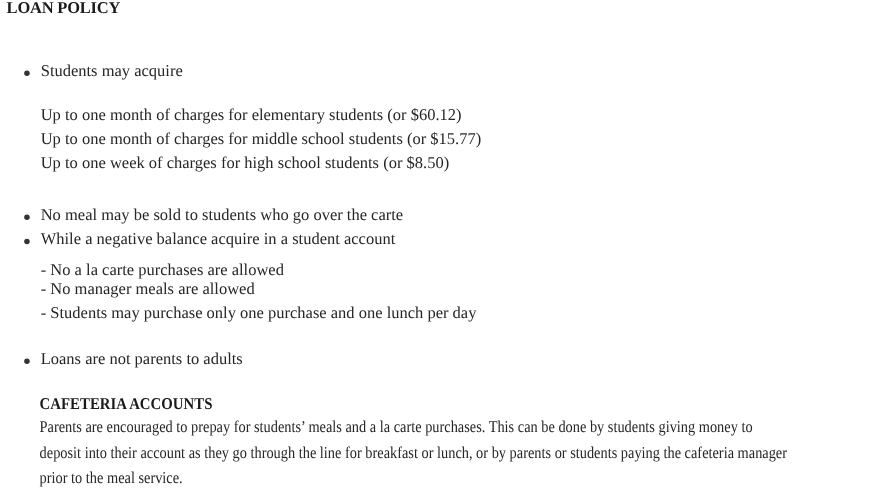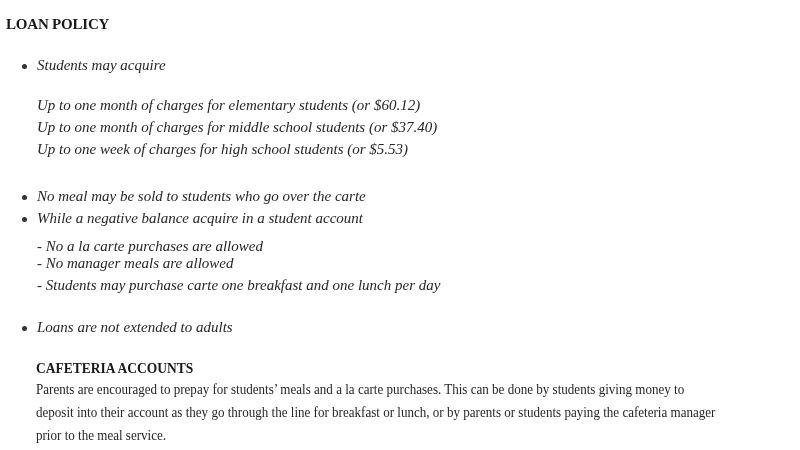--- a/index.html
+++ b/index.html
@@ -3,47 +3,47 @@
 <meta charset="utf-8">
 <style>
   html, body { margin:0; padding:0; }
   body {
     width:800px; height:450px; overflow:hidden;
     background:#ffffff; color:#262626;
     font-family:"Liberation Serif", "DejaVu Serif", serif;
     position:relative;
   }
   .abs { position:absolute; white-space:nowrap; }
-  .h1 { left:6px; top:16px; font-weight:bold; font-size:15px; letter-spacing:-0.2px; color:#1a1a1a; }
+  .h1 { left:6px; top:0; font-weight:bold; font-size:15px; letter-spacing:-0.2px; color:#1a1a1a; }
   .dot { position:absolute; width:5px; height:5px; border-radius:50%; background:#333; left:22px; }
-  .txt { left:37px; font-size:15px;font-style:italic; }
+  .txt { left:37px; font-size:15px; }
   .h2 { left:36px; top:360px; font-weight:bold; font-size:15px; color:#1a1a1a; transform:scaleX(0.9); transform-origin:left; }
   .para { left:36px; font-size:15px; transform:scaleX(0.87); transform-origin:left; }
 </style>
 </head>
 <body>
 
 <div class="abs h1">LOAN POLICY</div>
 
 <span class="dot" style="top:64px"></span>
 <div class="abs txt" style="top:57px">Students may acquire</div>
 
 <div class="abs txt" style="top:97px">Up to one month of charges for elementary students (or $60.12)</div>
-<div class="abs txt" style="top:119px">Up to one month of charges for middle school students (or $37.40)</div>
-<div class="abs txt" style="top:141px">Up to one week of charges for high school students (or $5.53)</div>
+<div class="abs txt" style="top:119px">Up to one month of charges for middle school students (or $15.77)</div>
+<div class="abs txt" style="top:141px">Up to one week of charges for high school students (or $8.50)</div>
 
 <span class="dot" style="top:195px"></span>
 <div class="abs txt" style="top:188px">No meal may be sold to students who go over the carte</div>
 
 <span class="dot" style="top:217px"></span>
 <div class="abs txt" style="top:210px">While a negative balance acquire in a student account</div>
 
 <div class="abs txt" style="top:238px">- No a la carte purchases are allowed</div>
 <div class="abs txt" style="top:255px">- No manager meals are allowed</div>
-<div class="abs txt" style="top:277px">- Students may purchase carte one breakfast and one lunch per day</div>
+<div class="abs txt" style="top:277px">- Students may purchase only one purchase and one lunch per day</div>
 
 <span class="dot" style="top:326px"></span>
-<div class="abs txt" style="top:319px">Loans are not extended to adults</div>
+<div class="abs txt" style="top:319px">Loans are not parents to adults</div>
 
 <div class="abs h2">CAFETERIA ACCOUNTS</div>
 <div class="abs para" style="top:381px">Parents are encouraged to prepay for students’ meals and a la carte purchases. This can be done by students giving money to</div>
 <div class="abs para" style="top:404px">deposit into their account as they go through the line for breakfast or lunch, or by parents or students paying the cafeteria manager</div>
 <div class="abs para" style="top:427px">prior to the meal service.</div>
 
 </body></html>

